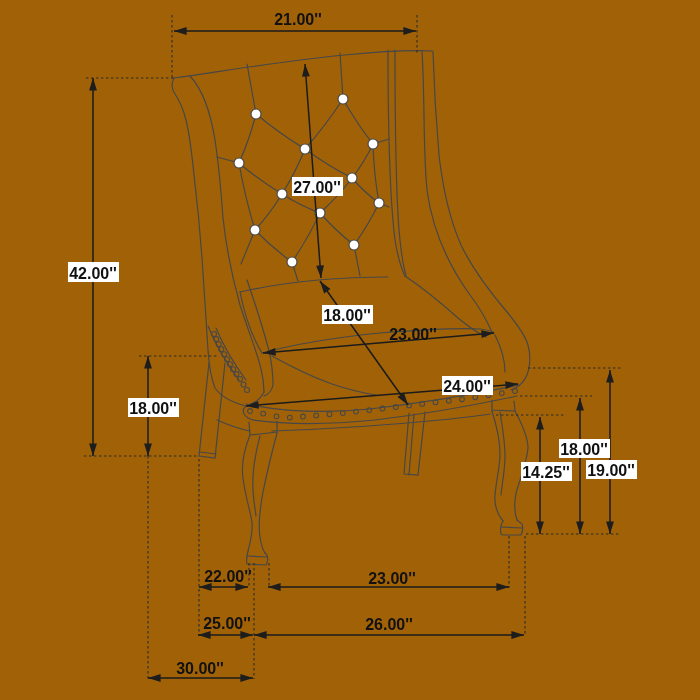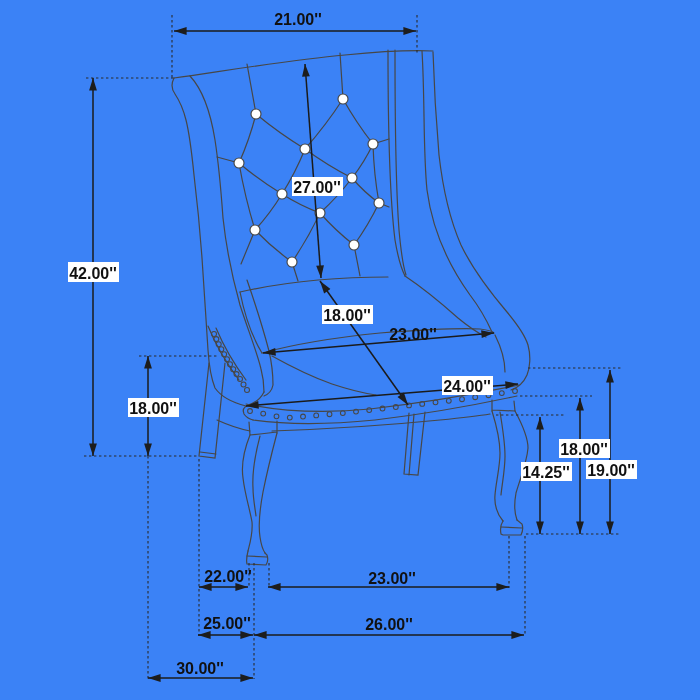--- a/index.html
+++ b/index.html
@@ -1,16 +1,16 @@
 <!DOCTYPE html>
 <html><head>
 <meta charset="utf-8">
 <style>
 html,body{margin:0;padding:0;background:#fff;}
-#wrap{width:700px;height:700px;position:relative;background:#3b82f6;overflow:hidden;}
+#wrap{width:700px;height:700px;position:relative;background:#a16207;overflow:hidden;}
 text{font-family:"Liberation Sans",sans-serif;font-weight:bold;fill:#111;}
 .dim{stroke:#1b1b1b;stroke-width:1.5;fill:none;}
 .ext{stroke:#2a2a2a;stroke-width:1.1;fill:none;stroke-dasharray:2.4 2.6;}
 .ch{stroke:#474747;stroke-width:1.2;fill:none;stroke-linecap:round;}
 .nail{fill:none;stroke:#474747;stroke-width:1.05;}
 .btn{fill:#fff;stroke:#474747;stroke-width:1.15;}
 .bg{fill:#fff;stroke:none;}
 </style>
 </head>
 <body>

